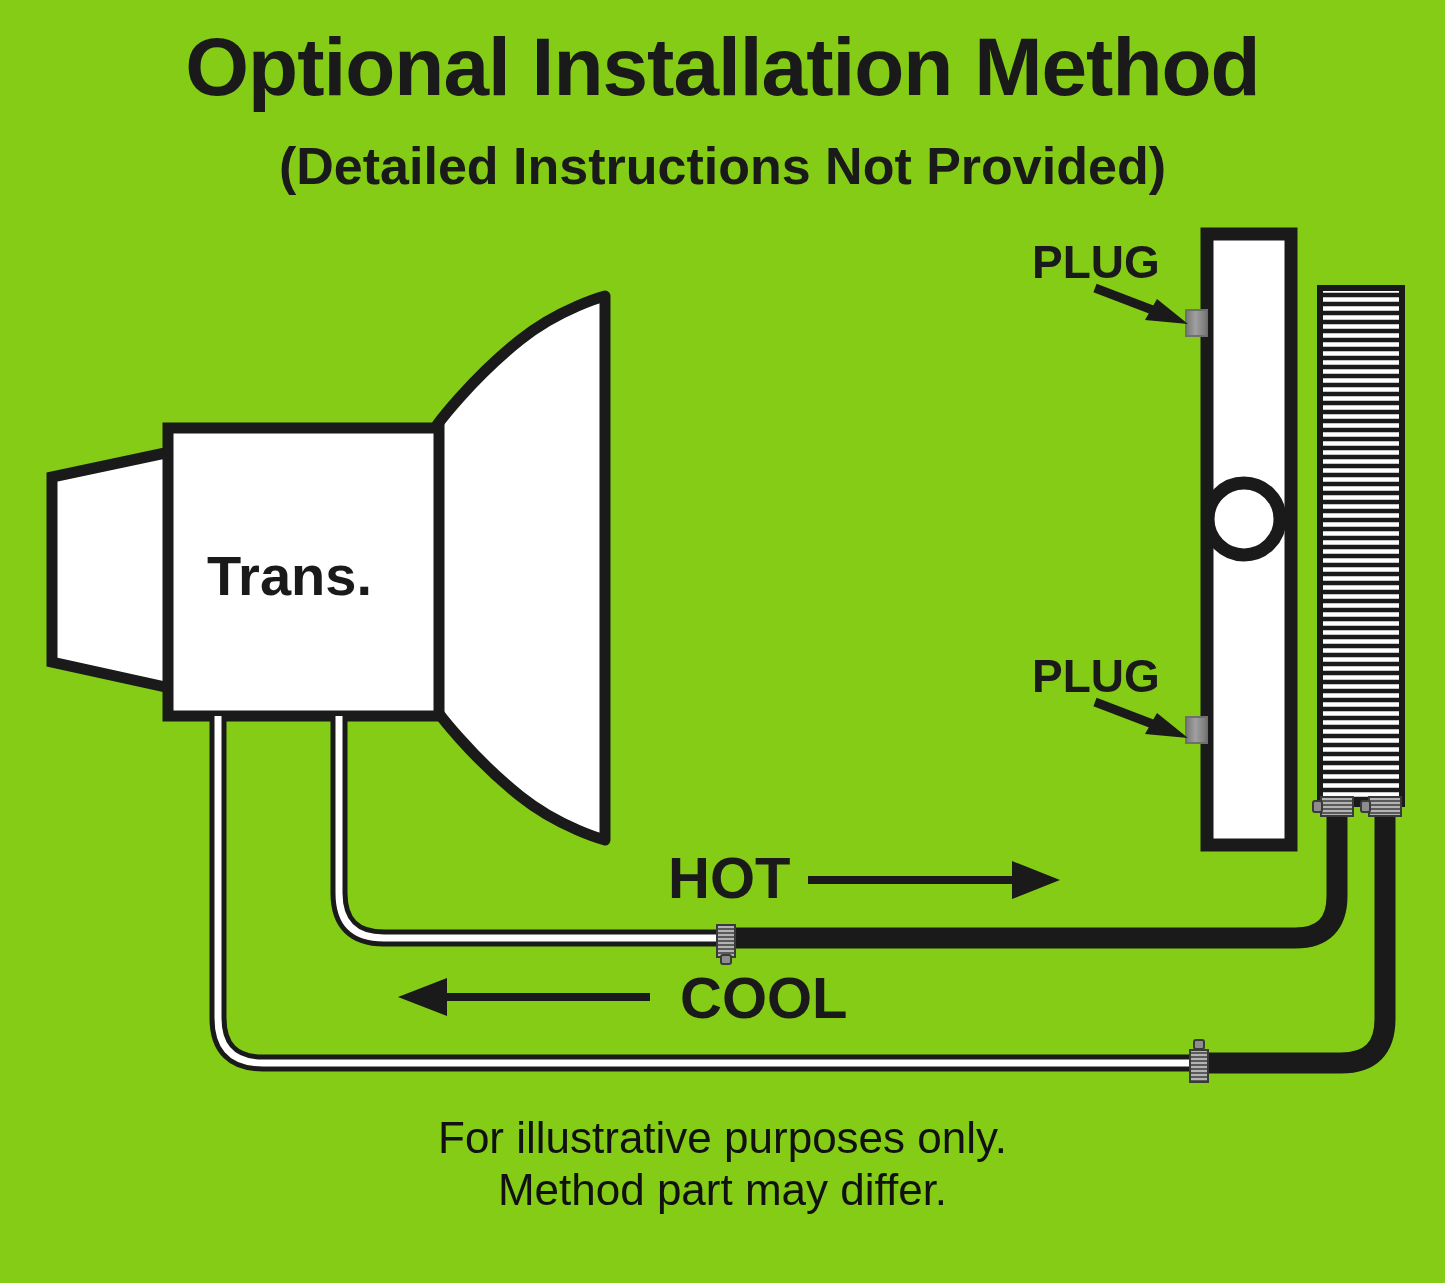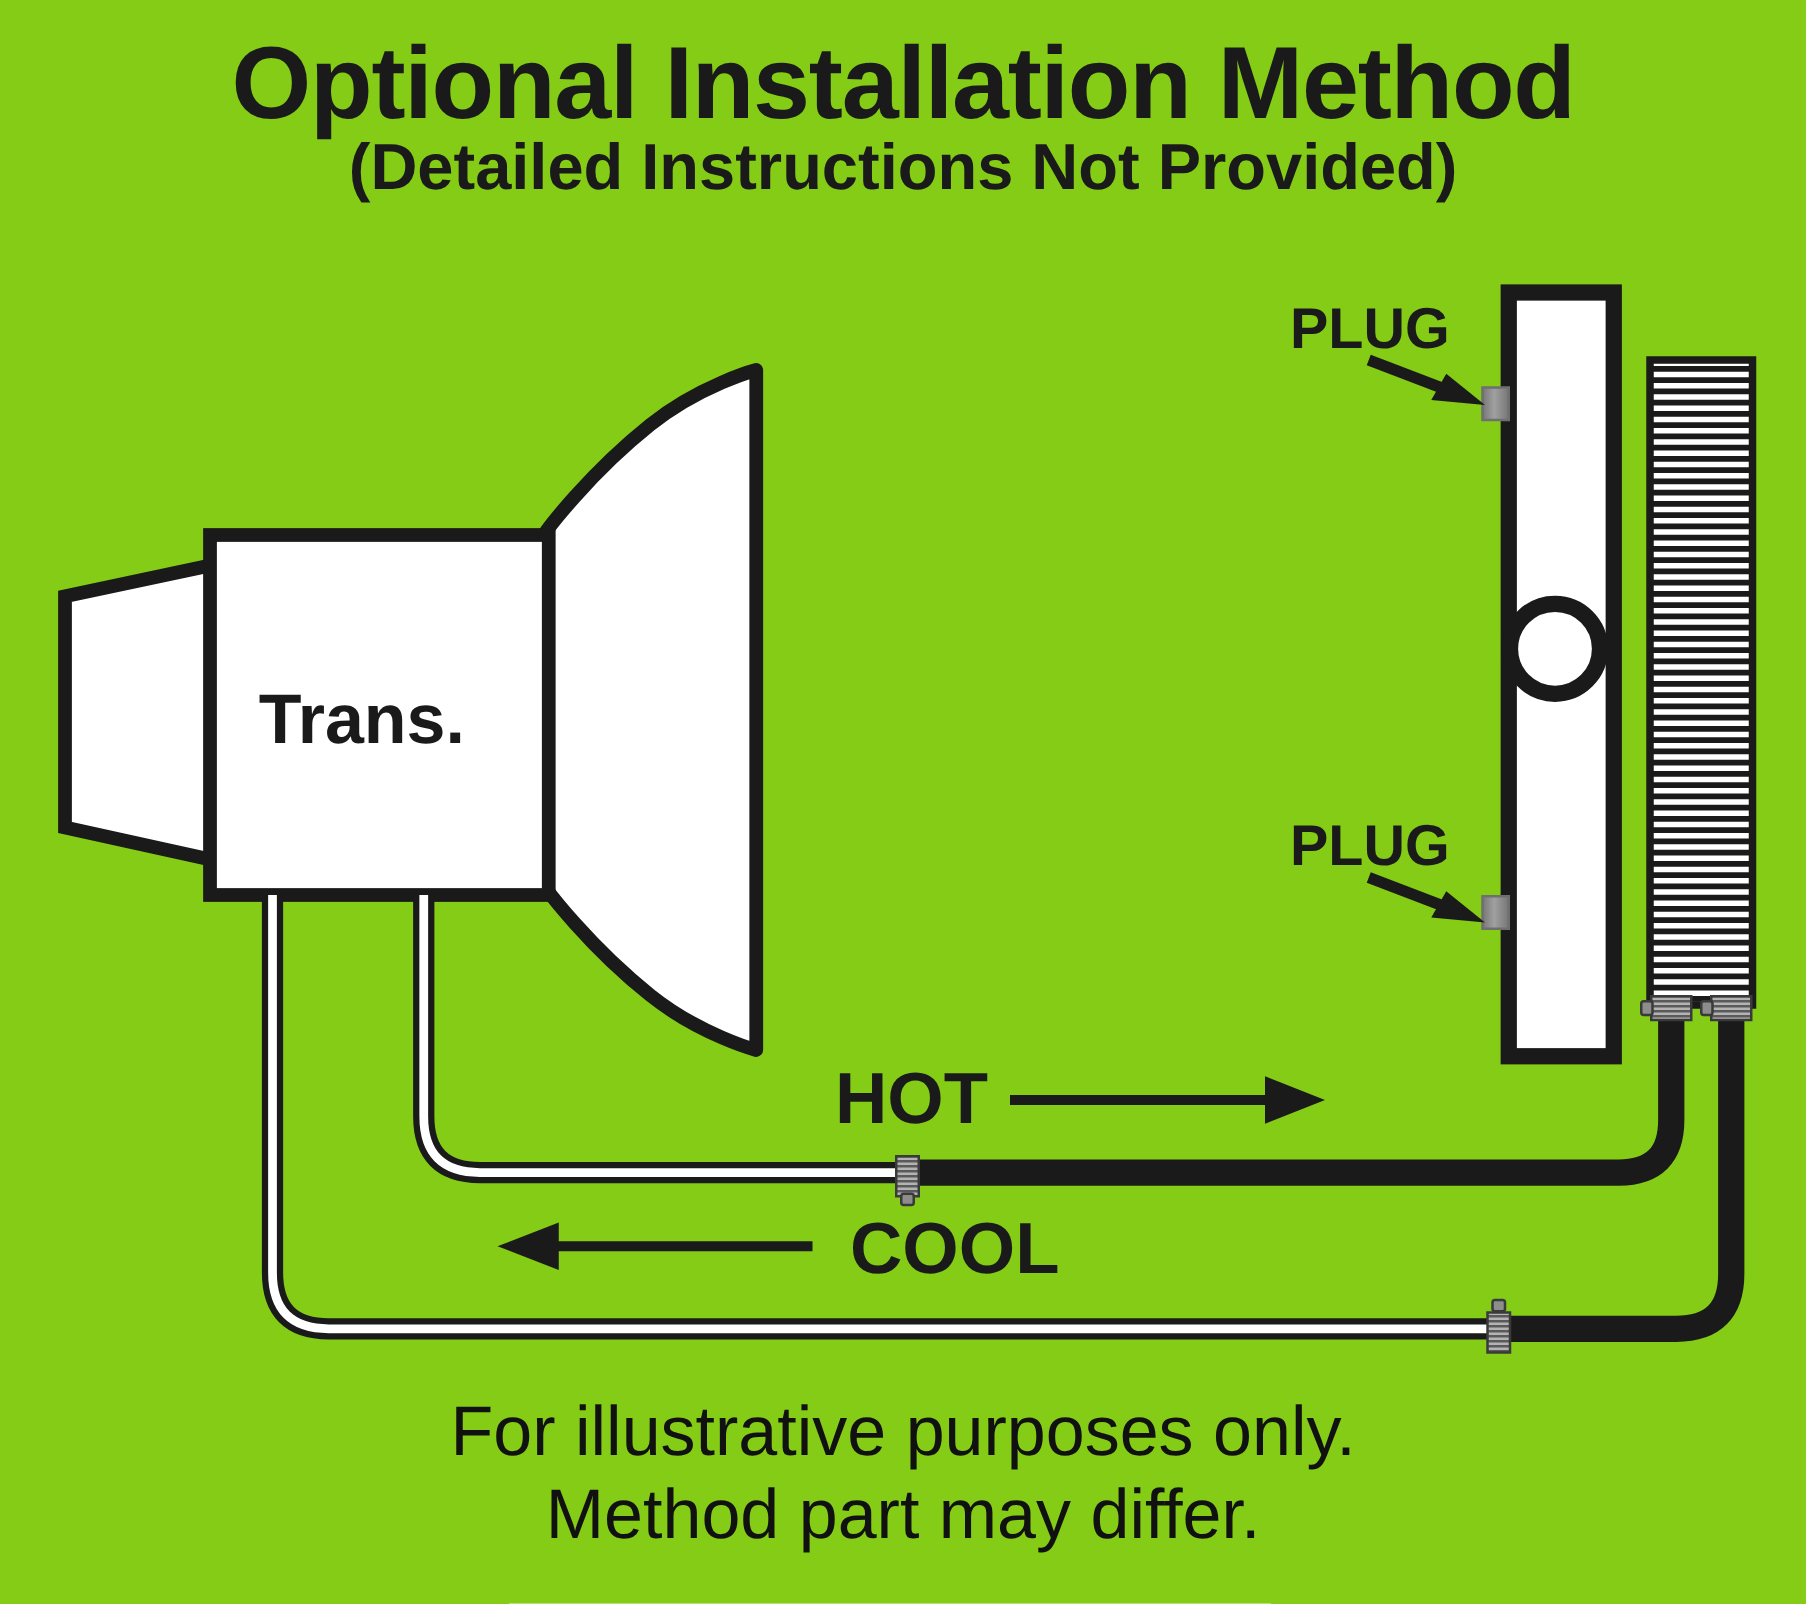--- a/index.html
+++ b/index.html
@@ -28,31 +28,31 @@
     letter-spacing: -1px;
     color: #1a1a1a;
     line-height: 1.0;
     margin-top: 26px;
   }
   .title-sub {
     font-size: 52px;
     font-weight: bold;
     color: #1a1a1a;
     line-height: 1.0;
-    margin-top: 0;
+    margin-top: 32px;
   }
   .caption-block {
     position: absolute;
     left: 0;
     top: 1112px;
     width: 1445px;
     text-align: center;
   }
   .caption-line {
-    font-size: 56px;
+    font-size: 44px;
     color: #111111;
     line-height: 1.18;
   }
   svg.diagram {
     position: absolute;
     left: 0;
     top: 0;
     width: 1445px;
     height: 1283px;
   }

